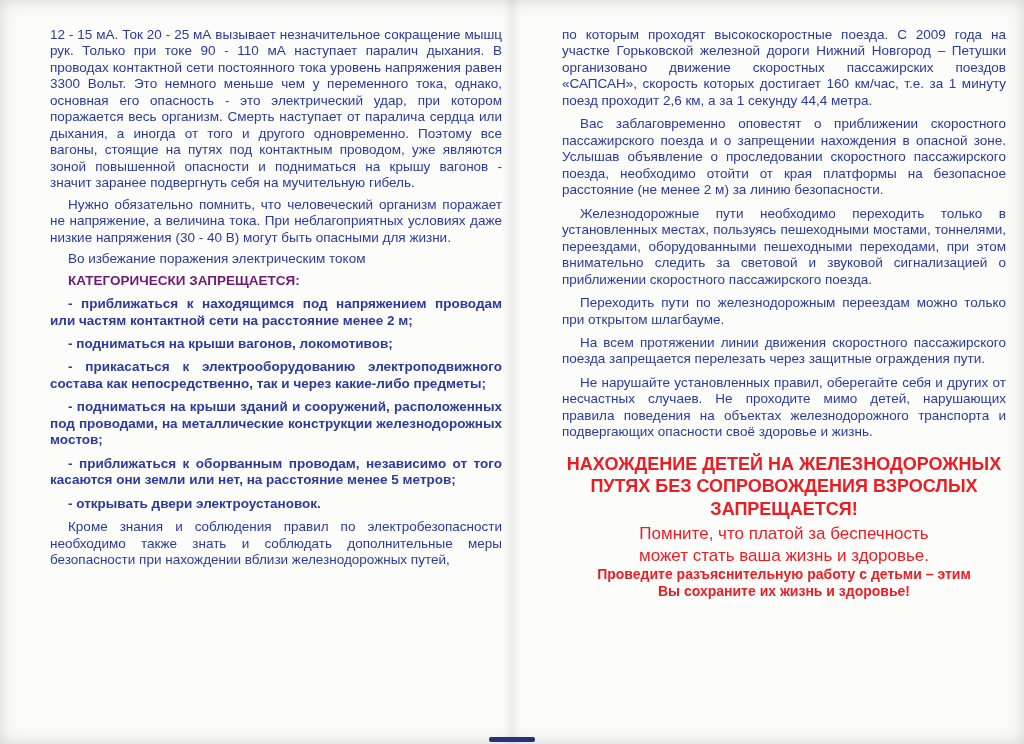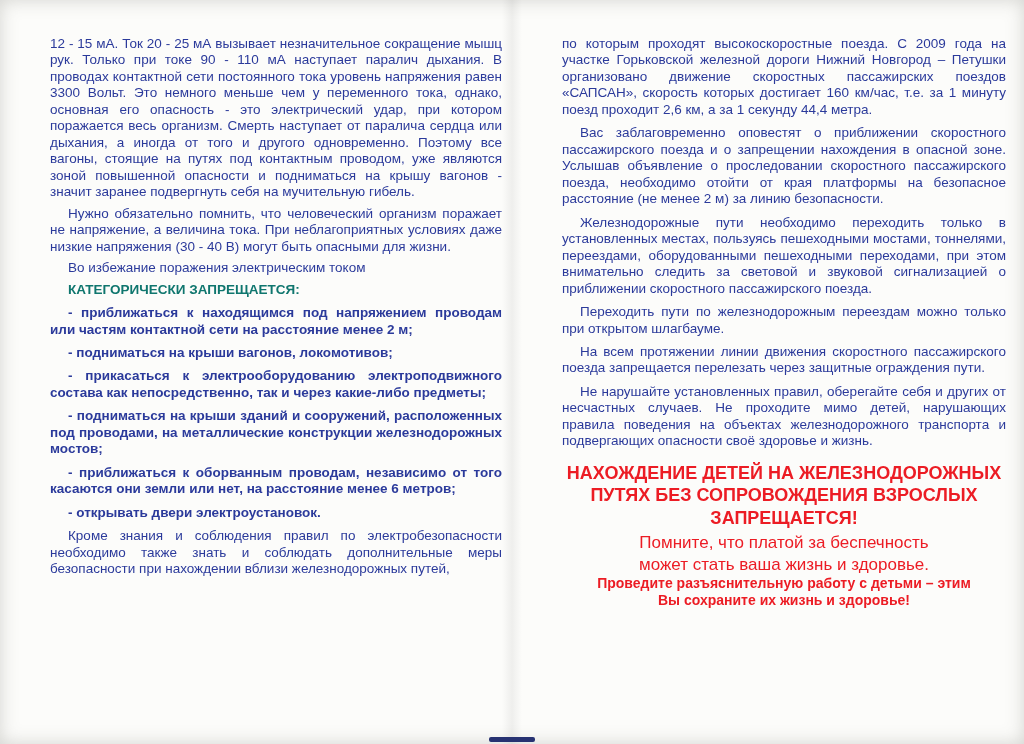--- a/index.html
+++ b/index.html
@@ -29,34 +29,34 @@
     position: absolute;
     left: 489px;
     bottom: 2px;
     width: 46px;
     height: 5px;
     background: #273272;
     border-radius: 2px;
   }
   .col {
     position: absolute;
-    top: 36px;
+    top: 27px;
     color: #2b3a9b;
     font-size: 13.5px;
     line-height: 1.22;
     text-align: justify;
     hyphens: auto;
   }
   .col-left  { left: 50px;  width: 452px; }
   .col-right { left: 562px; width: 444px; }
   .par { margin: 0 0 5px 0; text-indent: 18px; }
   .par.no-indent { text-indent: 0; }
   .gap-top    { }
   .red-heading {
-    color: #0f766e;
+    color: #701a75;
     font-weight: bold;
     text-indent: 18px;
     text-align: left;
     margin: 2px 0 7px 0;
   }
   .item {
     font-weight: bold;
     text-indent: 18px;
     margin: 0 0 7px 0;
   }
@@ -99,21 +99,21 @@
 
   <div class="col col-left">
     <div class="par no-indent">12 - 15 мА. Ток 20 - 25 мА вызывает незначительное сокращение мышц рук. Только при токе 90 - 110 мА наступает паралич дыхания. В проводах контактной сети постоянного тока уровень напряжения равен 3300 Вольт. Это немного меньше чем у переменного тока, однако, основная его опасность - это электрический удар, при котором поражается весь организм. Смерть наступает от паралича сердца или дыхания, а иногда от того и другого одновременно. Поэтому все вагоны, стоящие на путях под контактным проводом, уже являются зоной повышенной опасности и подниматься на крышу вагонов - значит заранее подвергнуть себя на мучительную гибель.</div>
     <div class="par">Нужно обязательно помнить, что человеческий организм поражает не напряжение, а величина тока. При неблагоприятных условиях даже низкие напряжения (30 - 40 В) могут быть опасными для жизни.</div>
     <div class="par gap-top">Во избежание поражения электрическим током</div>
     <div class="red-heading">КАТЕГОРИЧЕСКИ ЗАПРЕЩАЕТСЯ:</div>
     <div class="item">- приближаться к находящимся под напряжением проводам или частям контактной сети на расстояние менее 2 м;</div>
     <div class="item">- подниматься на крыши вагонов, локомотивов;</div>
     <div class="item">- прикасаться к электрооборудованию электроподвижного состава как непосредственно, так и через какие-либо предметы;</div>
     <div class="item">- подниматься на крыши зданий и сооружений, расположенных под проводами, на металлические конструкции железнодорожных мостов;</div>
-    <div class="item">- приближаться к оборванным проводам, независимо от того касаются они земли или нет, на расстояние менее 6 метров;</div>
+    <div class="item">- приближаться к оборванным проводам, независимо от того касаются они земли или нет, на расстояние менее 5 метров;</div>
     <div class="item">- открывать двери электроустановок.</div>
     <div class="par gap-top">Кроме знания и соблюдения правил по электробезопасности необходимо также знать и соблюдать дополнительные меры безопасности при нахождении вблизи железнодорожных путей,</div>
   </div>
 
   <div class="col col-right">
     <div class="rp no-indent" style="text-indent:0">по которым проходят высокоскоростные поезда. С 2009 года на участке Горьковской железной дороги Нижний Новгород – Петушки организовано движение скоростных пассажирских поездов «САПСАН», скорость которых достигает 160 км/час, т.е. за 1 минуту поезд проходит 2,6 км, а за 1 секунду 44,4 метра.</div>
     <div class="rp">Вас заблаговременно оповестят о приближении скоростного пассажирского поезда и о запрещении нахождения в опасной зоне. Услышав объявление о проследовании скоростного пассажирского поезда, необходимо отойти от края платформы на безопасное расстояние (не менее 2 м) за линию безопасности.</div>
     <div class="rp">Железнодорожные пути необходимо переходить только в установленных местах, пользуясь пешеходными мостами, тоннелями, переездами, оборудованными пешеходными переходами, при этом внимательно следить за световой и звуковой сигнализацией о приближении скоростного пассажирского поезда.</div>
     <div class="rp">Переходить пути по железнодорожным переездам можно только при открытом шлагбауме.</div>
     <div class="rp">На всем протяжении линии движения скоростного пассажирского поезда запрещается перелезать через защитные ограждения пути.</div>

